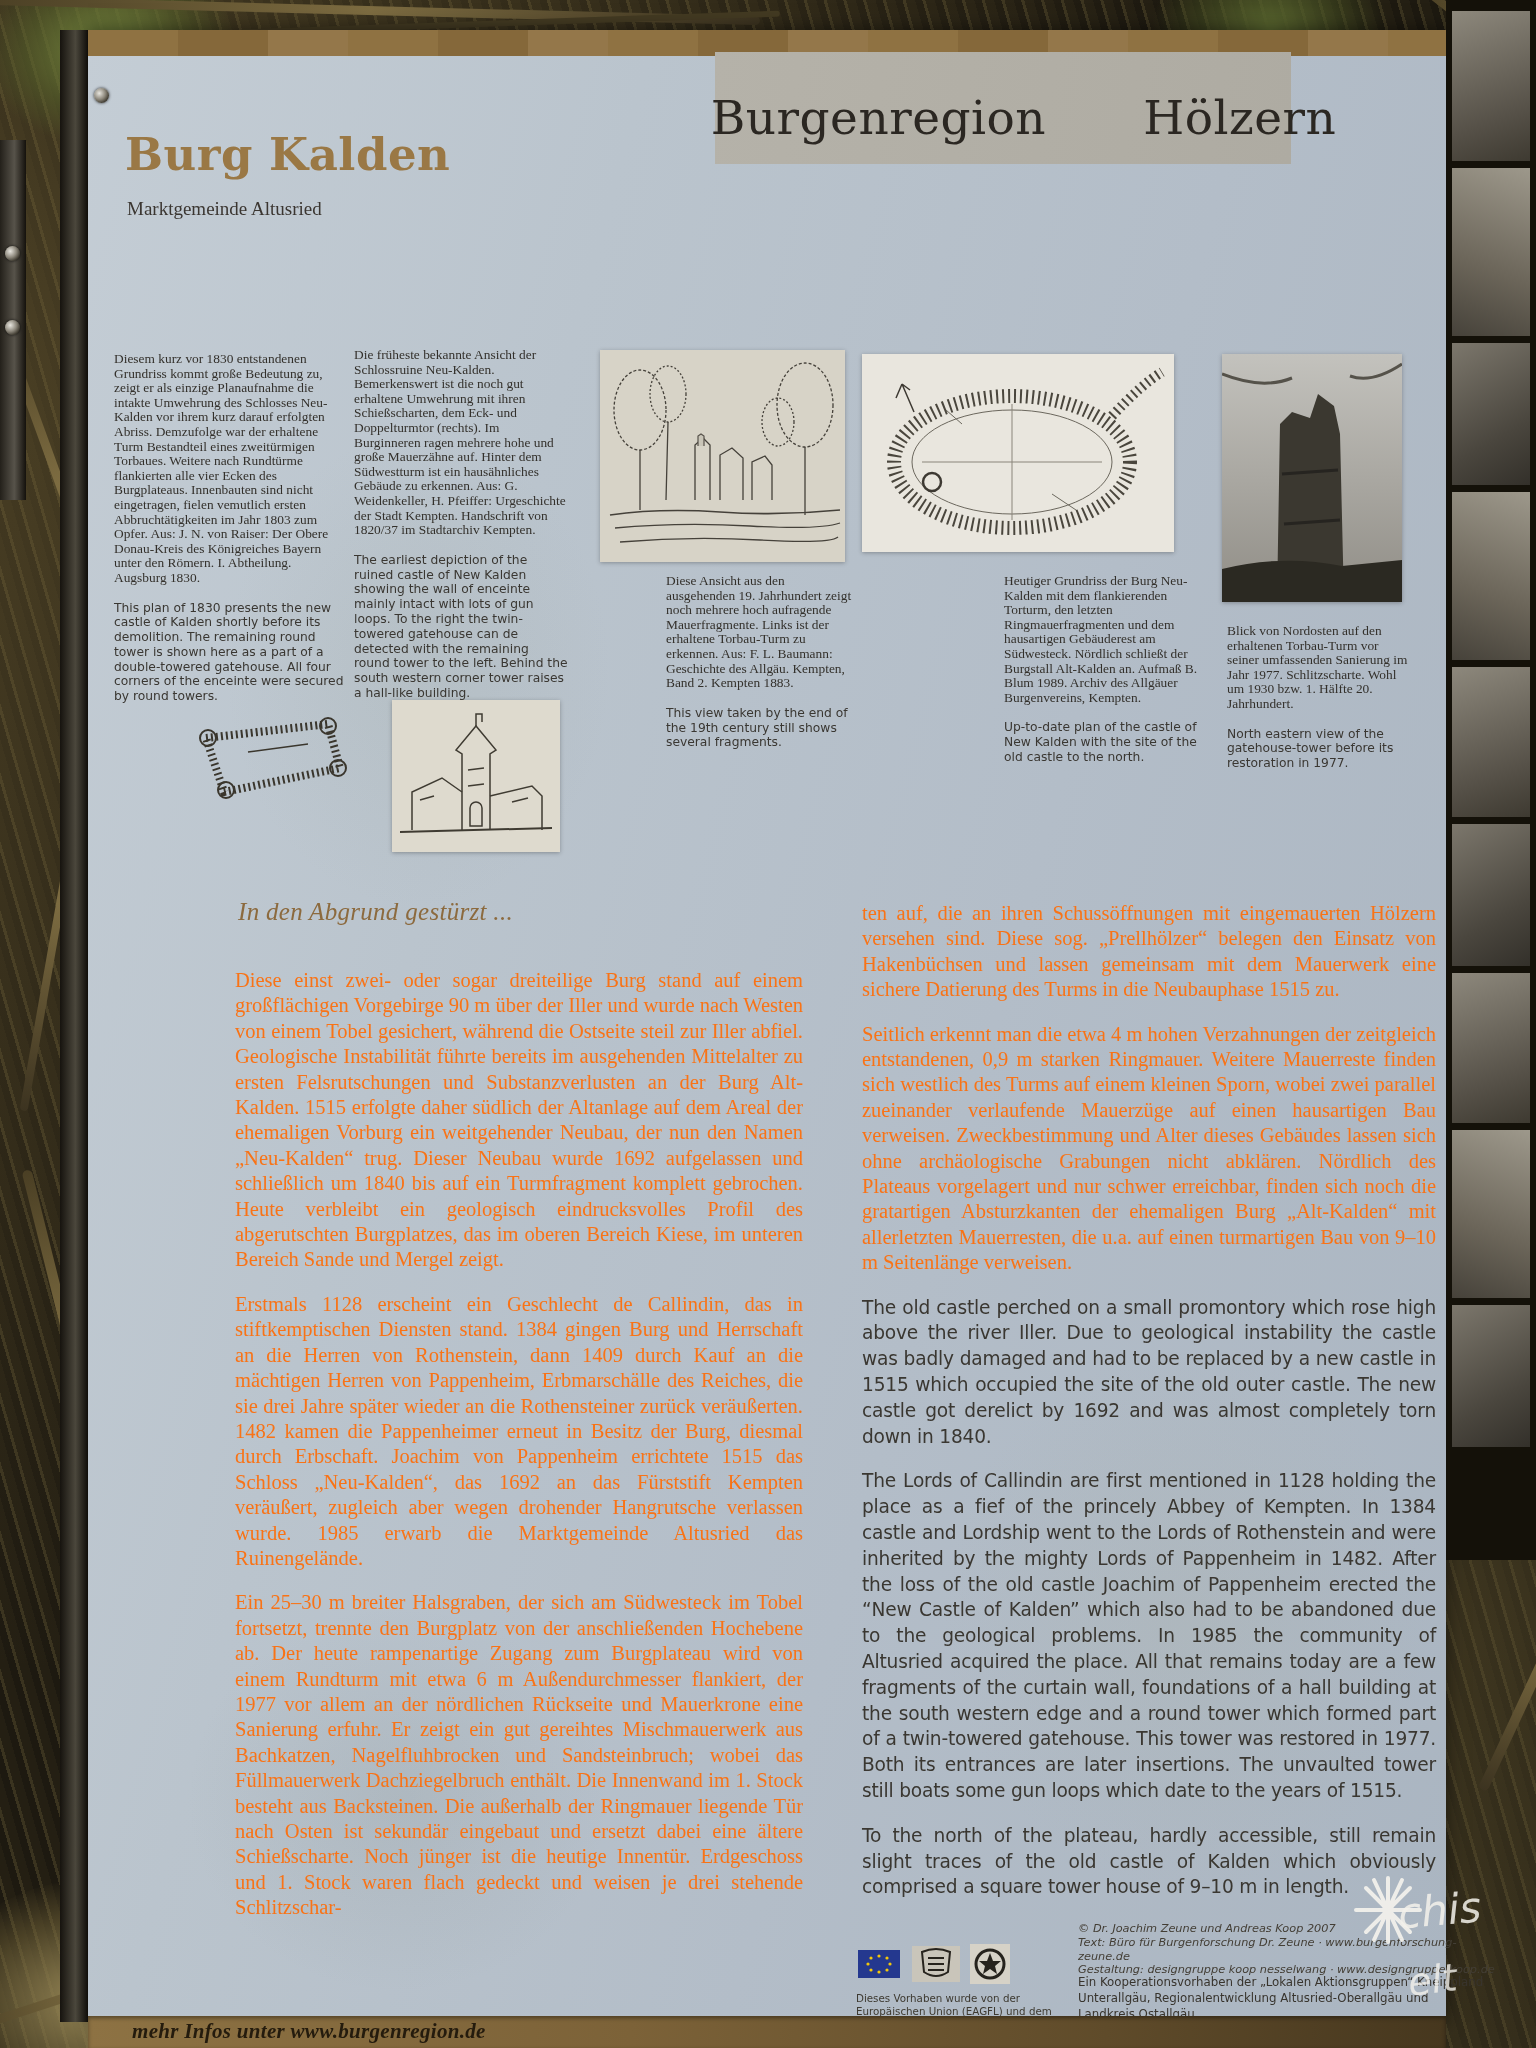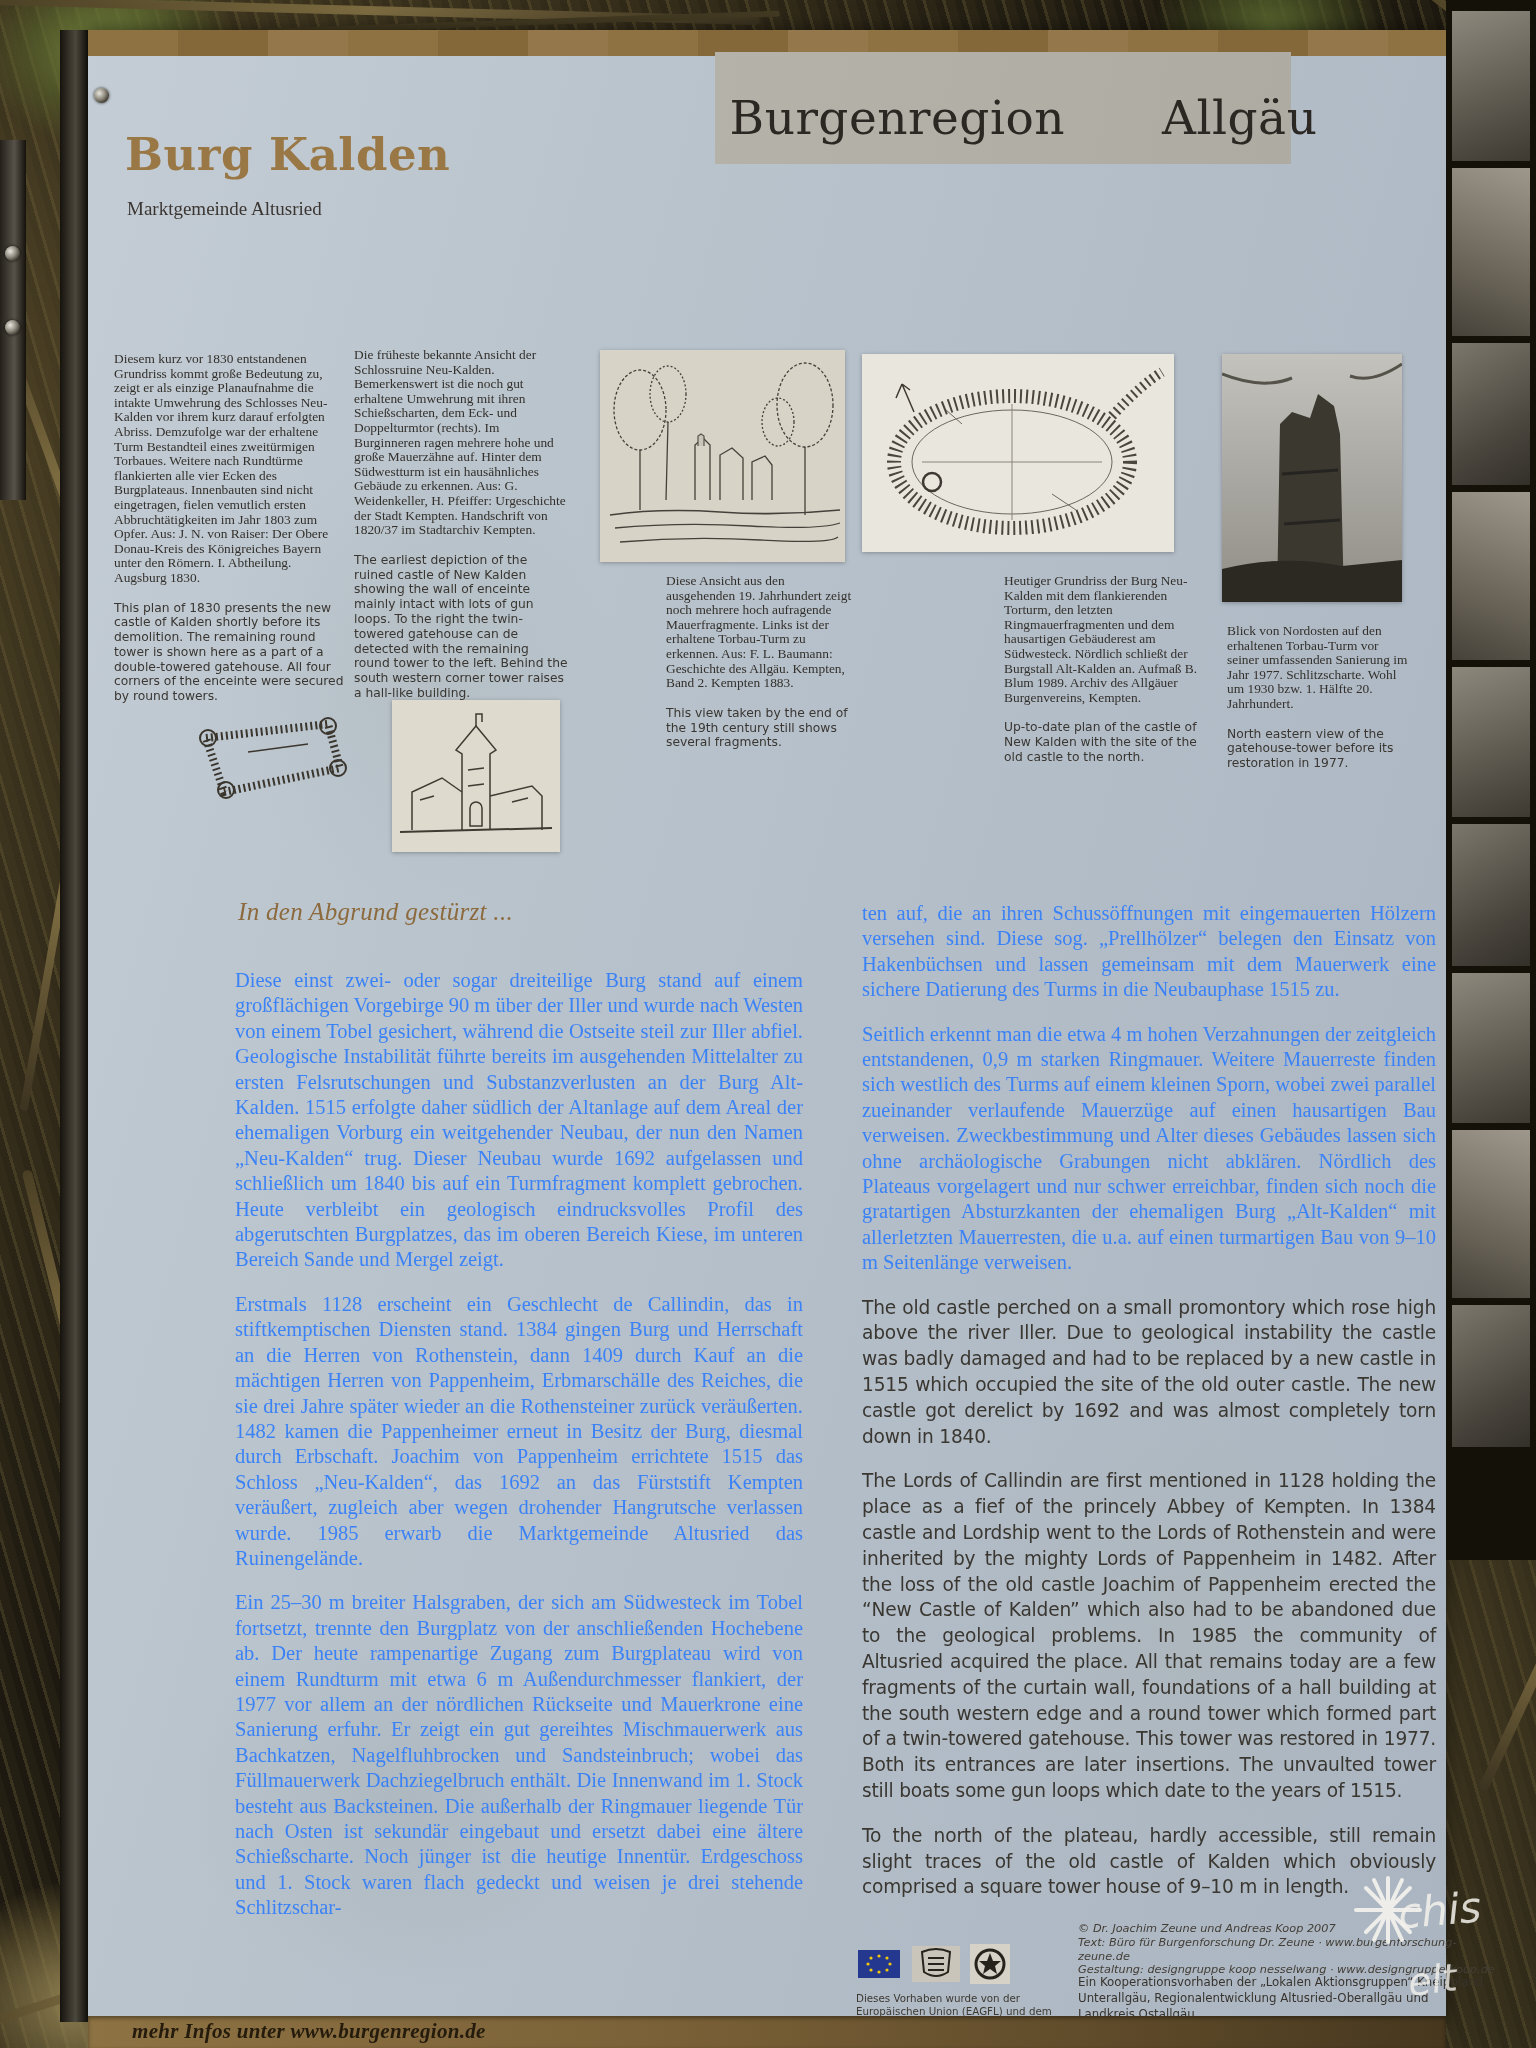--- a/index.html
+++ b/index.html
@@ -52,21 +52,21 @@
   .cap{position:absolute;color:#33302b;}
   .cap .de{font-family:"Liberation Serif", serif;font-size:13.4px;line-height:14.6px;}
   .cap .en{font-family:"DejaVu Sans", sans-serif;font-size:12.3px;line-height:14.8px;margin-top:15px;color:#3a3732;}
   
   .fig{position:absolute;box-shadow:0 1px 4px rgba(40,40,40,.35);}
   
   .heading{position:absolute;left:238px;top:898px;font-size:25px;font-style:italic;color:#8c6a3e;
     font-family:"Liberation Serif", serif;letter-spacing:.3px;}
   .colL{position:absolute;left:235px;top:968px;width:568px;}
   .colR{position:absolute;left:862px;top:901px;width:574px;}
-  .pde{font-family:"Liberation Serif", serif;font-size:20.5px;line-height:25.4px;color:#3b82f6;
+  .pde{font-family:"Liberation Serif", serif;font-size:20.5px;line-height:25.4px;color:#f97316;
     text-align:justify;margin:0 0 19px 0;}
   .pen{font-family:"DejaVu Sans", sans-serif;font-size:18.6px;line-height:25.8px;color:#3a3731;
     text-align:justify;margin:16px 0 19px 0;letter-spacing:-0.2px;}
   
   .eu-note{position:absolute;left:856px;top:1992px;width:222px;font-family:"DejaVu Sans", sans-serif;
     font-size:10.3px;line-height:12.6px;color:#3d3930;}
   .credits{position:absolute;left:1078px;top:1922px;width:420px;font-family:"DejaVu Sans", sans-serif;
     font-size:11.3px;line-height:13.8px;font-style:italic;color:#433e35;}
   .coop{position:absolute;left:1078px;top:1974px;width:410px;font-family:"DejaVu Sans", sans-serif;
     font-size:11.8px;line-height:16px;color:#38342d;}
@@ -111,21 +111,21 @@
 
 <div class="brand-band">
   <span class="brand-text">Burgenregion</span>
   <svg width="58" height="90" viewBox="0 0 58 90">
     <rect x="2" y="2" width="54" height="86" fill="none" stroke="#96743f" stroke-width="3"></rect>
     <path d="M6 28 L6 6 L13 6 L13 12 L19 12 L19 6 L26 6 L26 12 L32 12 L32 6 L38 6 L38 28 Z" fill="#96743f"></path>
     <path d="M10 28 L36 28 L40 62 L52 62 L52 86 L22 86 L22 70 L10 62 Z" fill="#96743f"></path>
     <path d="M13 30 L34 30 L37 60 L24 68 L13 60 Z" fill="#b3b0a7"></path>
     <path d="M32 86 L32 74 a6 6 0 0 1 12 0 L44 86 Z" fill="#b3b0a7"></path>
   </svg>
-  <span class="brand-text">Allgäu</span>
+  <span class="brand-text">Hölzern</span>
 </div>
 
 <div class="title">Burg Kalden</div>
 <div class="subtitle">Marktgemeinde Altusried</div>
 
 <svg class="fig" style="left:600px;top:350px;" width="245" height="212" viewBox="0 0 245 212">
   <rect width="245" height="212" fill="#d7d3c7"></rect>
   <g stroke="#45413a" fill="none" stroke-width="1.3">
     <ellipse cx="40" cy="60" rx="26" ry="40" stroke-dasharray="3 2"></ellipse>
     <ellipse cx="68" cy="44" rx="18" ry="28" stroke-dasharray="2 2"></ellipse>

